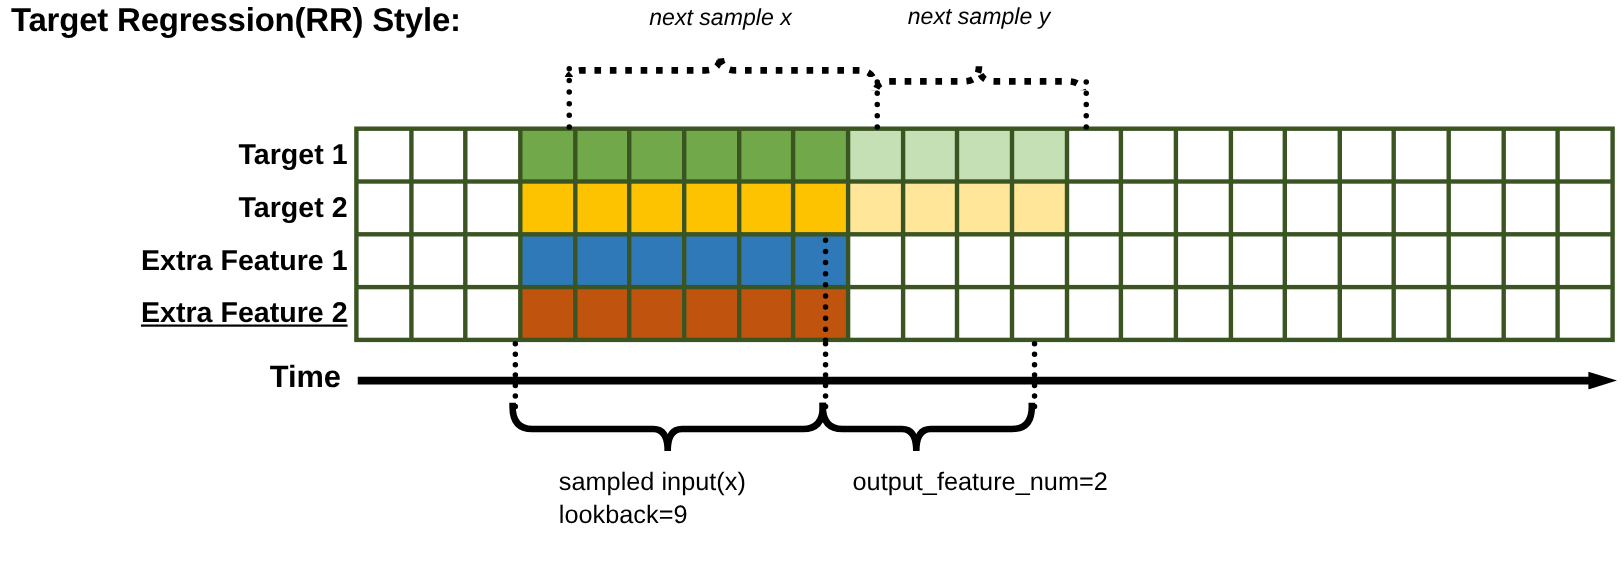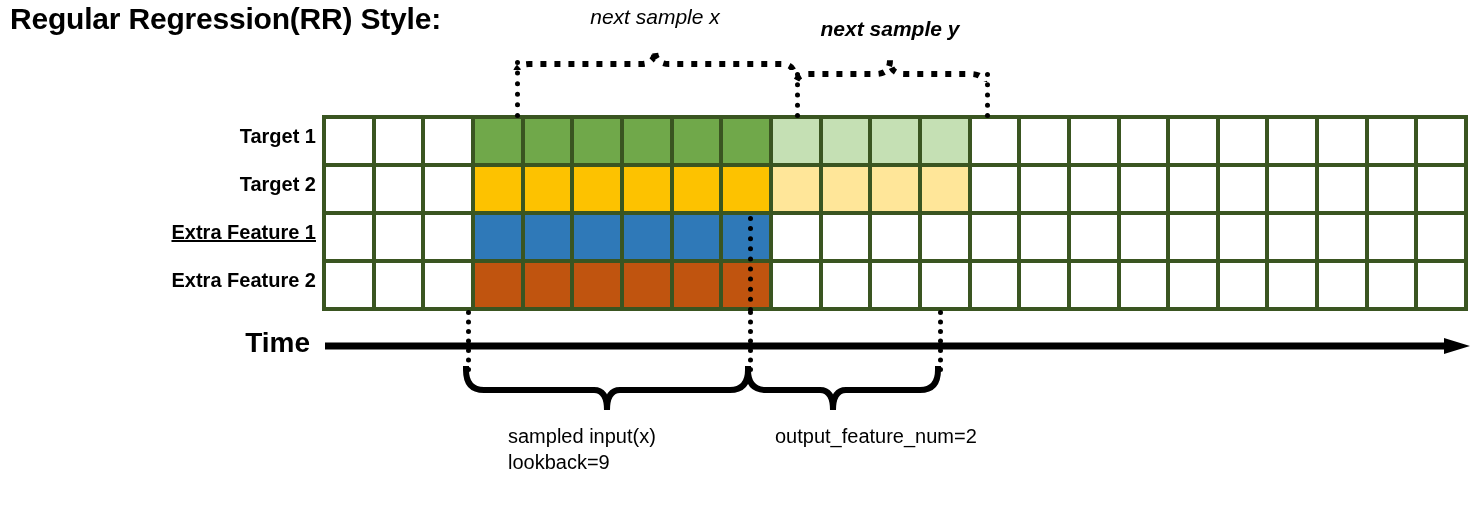--- a/index.html
+++ b/index.html
@@ -27,21 +27,21 @@
     color: #000000;
     white-space: nowrap;
     letter-spacing: -0.2px;
   }
   
   .row-label {
     position: absolute;
     right: 1160px;
     width: 300px;
     text-align: right;
-    font-size: 20px;
+    font-size: 26px;
     font-weight: bold;
     color: #000000;
     white-space: nowrap;
   }
   
   #grid {
     position: absolute;
     left: 322px;
     top: 115px;
     width: 1146px;
@@ -98,38 +98,38 @@
     position: absolute;
     font-size: 21px;
     font-style: italic;
     color: #000000;
     white-space: nowrap;
     text-align: center;
   }
   
   .bottom-note {
     position: absolute;
-    font-size: 20px;
+    font-size: 23px;
     color: #000000;
     line-height: 1.30;
     white-space: nowrap;
   }
   .bottom-note div { display: block; }
 </style>
 </head>
 <body>
 
 <div id="canvas">
 
-  <div id="title">Regular Regression(RR) Style:</div>
+  <div id="title">Target Regression(RR) Style:</div>
 
   <div class="row-label" style="top:125px;">Target 1</div>
   <div class="row-label" style="top:173px;">Target 2</div>
-  <div class="row-label" style="top:221px;text-decoration:underline;">Extra Feature 1</div>
-  <div class="row-label" style="top:269px;">Extra Feature 2</div>
+  <div class="row-label" style="top:221px;">Extra Feature 1</div>
+  <div class="row-label" style="top:269px;text-decoration:underline;">Extra Feature 2</div>
 
   <div id="grid" style="background: rgb(58, 85, 33);">
       <div class="grid-row">
         <div class="cell" style="background: rgb(255, 255, 255);"></div>
         <div class="cell" style="background: rgb(255, 255, 255);"></div>
         <div class="cell" style="background: rgb(255, 255, 255);"></div>
         <div class="cell" style="background: rgb(112, 168, 74);"></div>
         <div class="cell" style="background: rgb(112, 168, 74);"></div>
         <div class="cell" style="background: rgb(112, 168, 74);"></div>
         <div class="cell" style="background: rgb(112, 168, 74);"></div>
@@ -252,21 +252,21 @@
 
   <svg class="brace-svg" style="left:456px; top:366px; width:302px; height:48px;" viewBox="0 0 302 48">
     <path d="M 10 0 L 10 4 Q 10 24 28 24 L 138 24 Q 151 24 151 44 Q 151 24 164 24 L 274 24 Q 292 24 292 4 L 292 0" fill="none" stroke="#000000" stroke-width="6" stroke-linecap="butt"></path>
   </svg>
 
   <svg class="brace-svg" style="left:738px; top:366px; width:210px; height:48px;" viewBox="0 0 210 48">
     <path d="M 10 0 L 10 4 Q 10 24 28 24 L 82 24 Q 95 24 95 44 Q 95 24 108 24 L 182 24 Q 200 24 200 4 L 200 0" fill="none" stroke="#000000" stroke-width="6" stroke-linecap="butt"></path>
   </svg>
 
   <div class="top-note" style="left:555px; top:5px; width:200px;">next sample x</div>
-  <div class="top-note" style="left:790px; top:17px; width:200px;font-weight:bold;">next sample y</div>
+  <div class="top-note" style="left:790px; top:4px; width:200px;">next sample y</div>
 
   <div class="bottom-note" style="left:508px; top:423px;">
     <div>sampled input(x)</div>
     <div>lookback=9</div>
   </div>
   <div class="bottom-note" style="left:775px; top:423px;">
     <div>output_feature_num=2</div>
   </div>
 
 </div>

